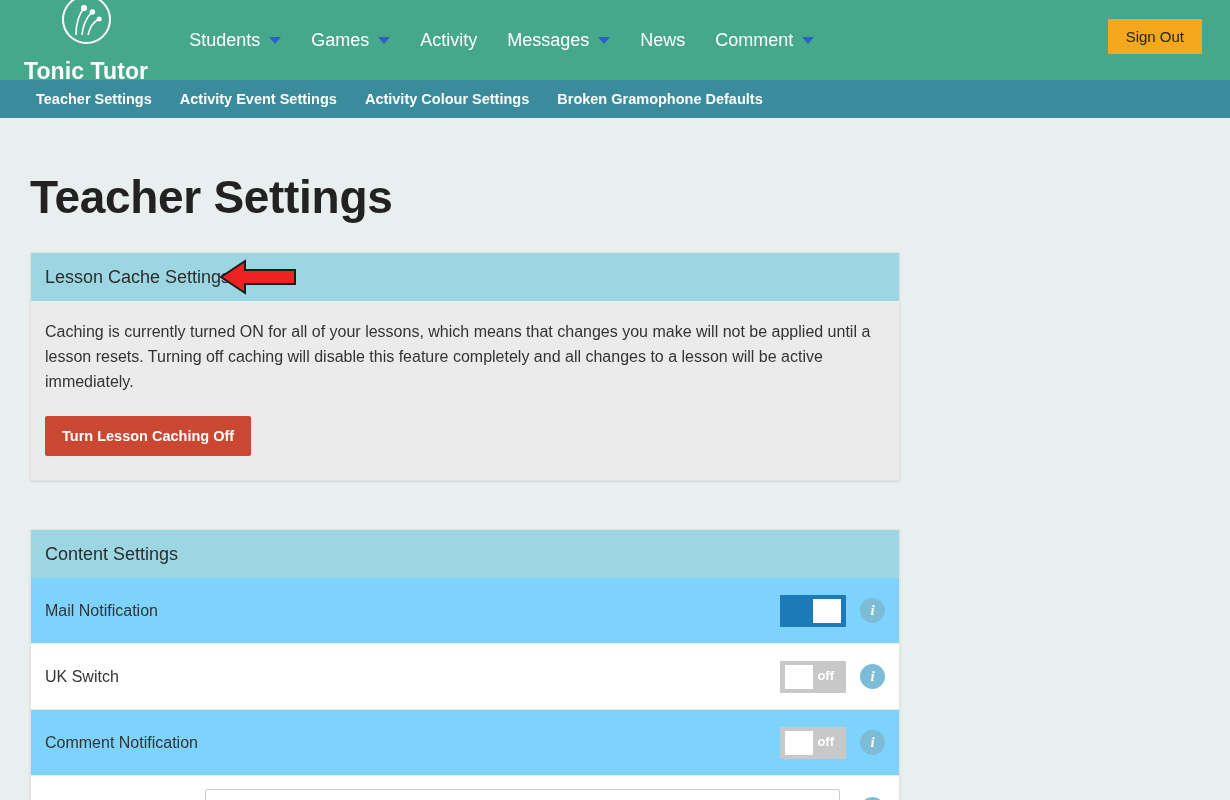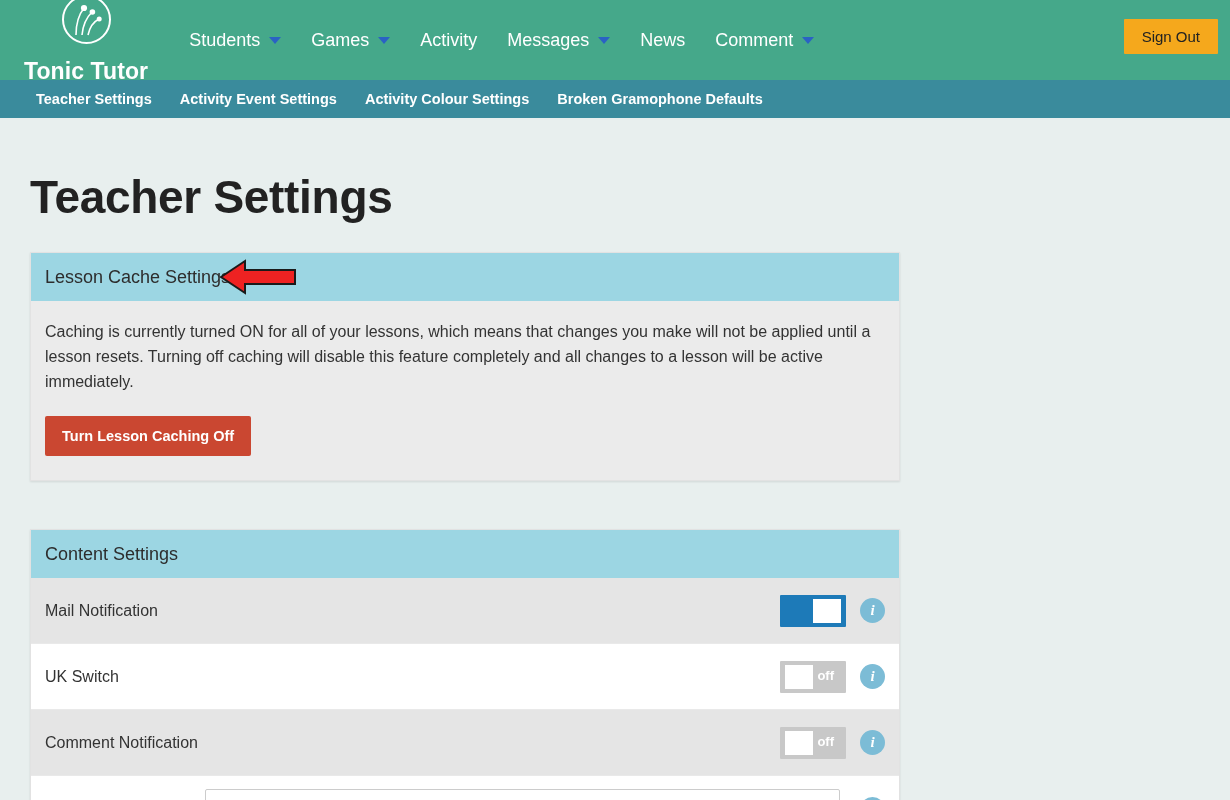--- a/index.html
+++ b/index.html
@@ -75,21 +75,21 @@
   .caret {
     width: 0; height: 0;
     border-left: 6px solid transparent;
     border-right: 6px solid transparent;
     border-top: 7px solid #2a62c4;
     display: inline-block;
   }
 
   .signout-btn {
     position: absolute;
-    right: 12px;
+    right: 28px;
     top: 19px;
     background: #f5a81c;
     color: #222222;
     border: none;
     font-family: "Liberation Sans", sans-serif;
     font-size: 15px;
     padding: 9px 18px;
     cursor: pointer;
     border-radius: 1px;
   }
@@ -185,21 +185,21 @@
   
   .panel.settings { background: #ffffff; margin-bottom: 0; }
 
   .srow {
     display: flex;
     align-items: center;
     min-height: 66px;
     padding: 0 14px 0 14px;
     border-bottom: 1px solid #e9e9e9;
   }
-  .srow.shade { background: #e5e5e5; }
+  .srow.shade { background: #7dd3fc; }
   .srow.plain { background: #ffffff; }
 
   .srow-label {
     font-size: 16px;
     color: #333333;
     width: 160px;
     line-height: 24px;
     flex: none;
   }
 

